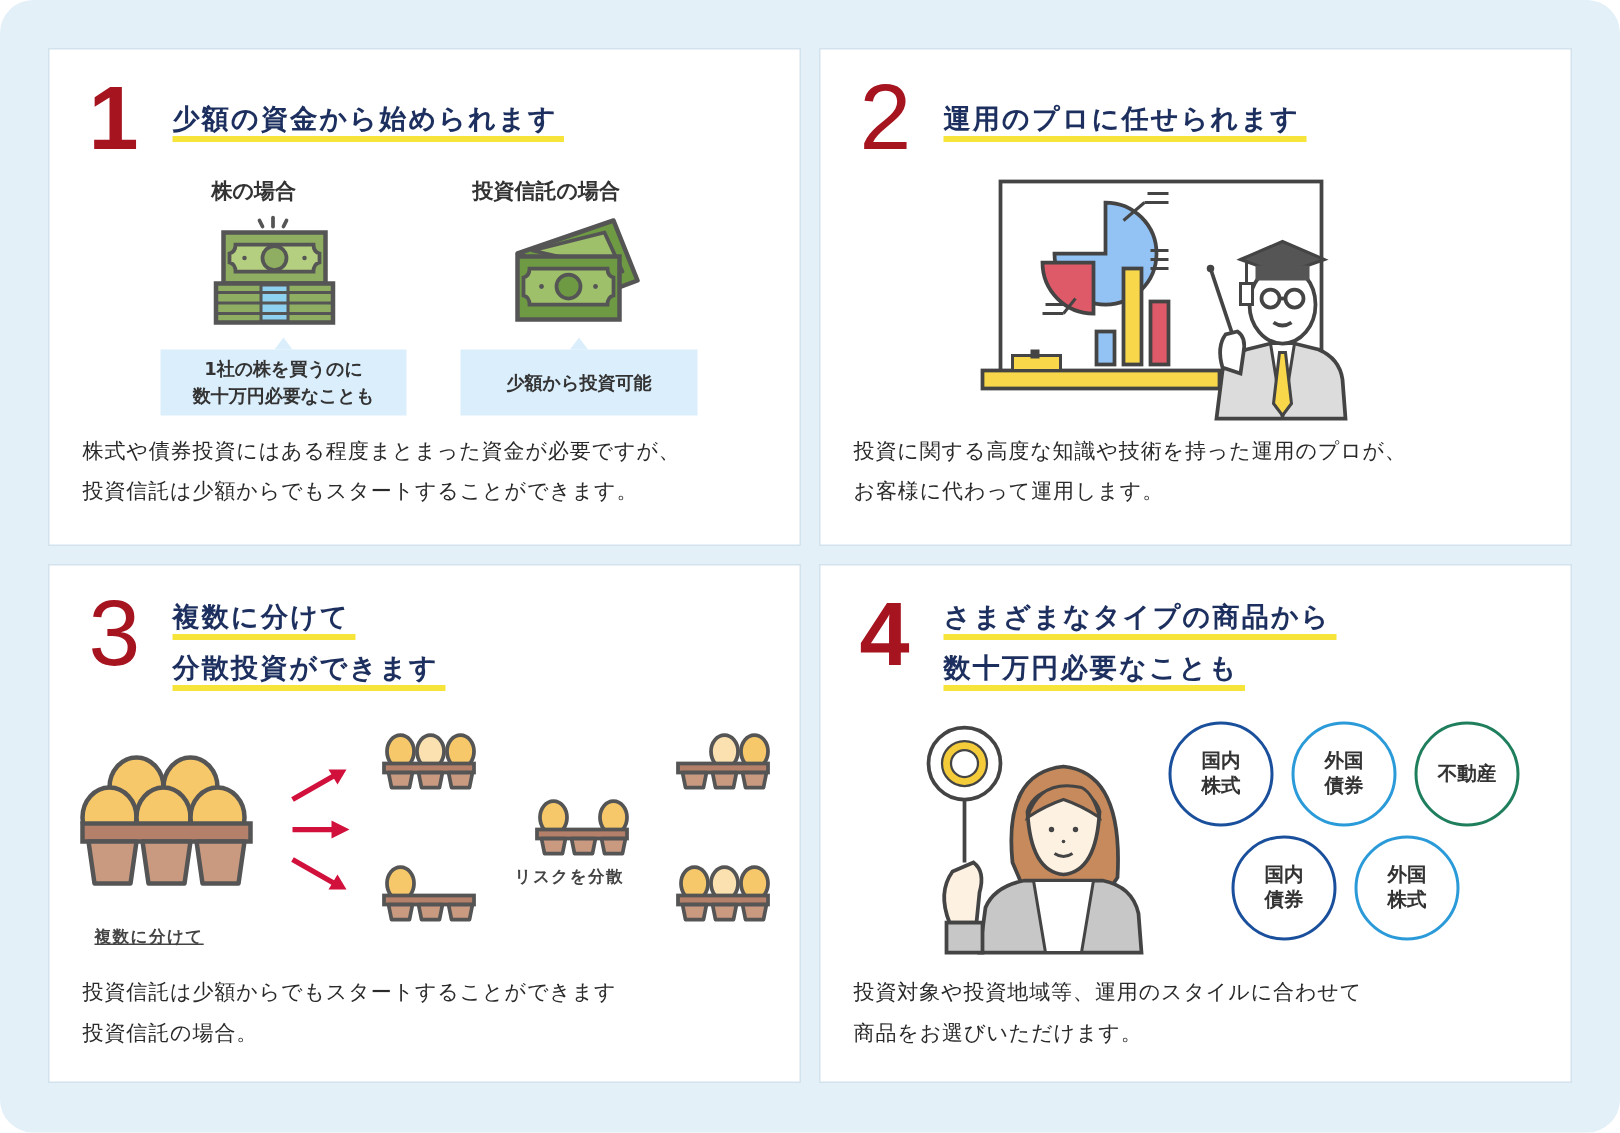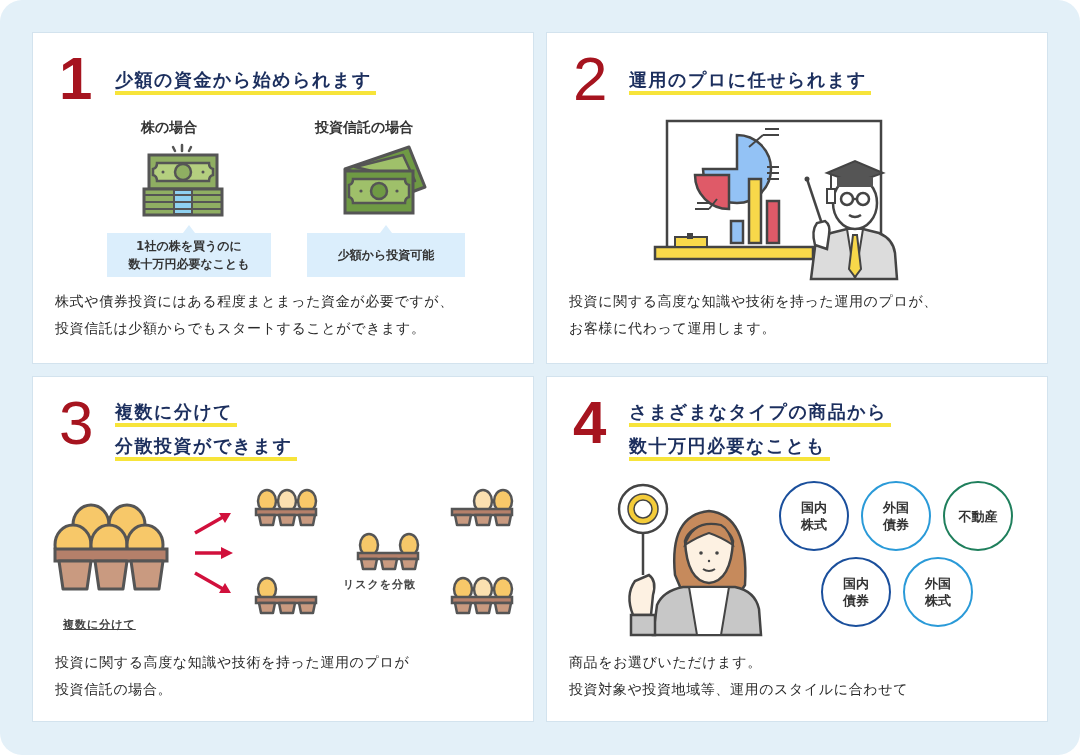--- a/index.html
+++ b/index.html
@@ -243,21 +243,21 @@
           <use href="#egg" x="28" y="-8" fill="#fbe0b0"></use>
           <use href="#egg" x="48" y="-8" fill="#f7c869"></use>
         <use href="#tray"></use>
       </g>
     </svg>
 
     <div class="small-label" style="left:30px;top:240px;text-decoration:underline;">複数に分けて</div>
     <div class="small-label" style="left:310px;top:200px;">リスクを分散</div>
 
     <div class="desc">
-      <div>投資に関する高度な知識や技術を持った運用のプロが</div>
+      <div>投資信託は少額からでもスタートすることができます</div>
       <div>投資信託の場合。</div>
     </div>
   </div>
 
   <div class="card" id="card4">
     <div class="num">4</div>
     <div class="title" style="top:18px;">
       <span>さまざまなタイプの商品から</span><br>
       <span>数十万円必要なことも</span>
     </div>
@@ -290,17 +290,17 @@
 株式</div>
     <div class="pill" style="left:314px;top:104px;border-color:#2a9ad8;">外国
 債券</div>
     <div class="pill" style="left:396px;top:104px;border-color:#1f7f5c;">不動産</div>
     <div class="pill" style="left:274px;top:180px;border-color:#1a4f9c;">国内
 債券</div>
     <div class="pill" style="left:356px;top:180px;border-color:#2a9ad8;">外国
 株式</div>
 
     <div class="desc">
+      <div>投資対象や投資地域等、運用のスタイルに合わせて</div>
       <div>商品をお選びいただけます。</div>
-      <div>投資対象や投資地域等、運用のスタイルに合わせて</div>
     </div>
   </div>
 </div>
 
 </body></html>

